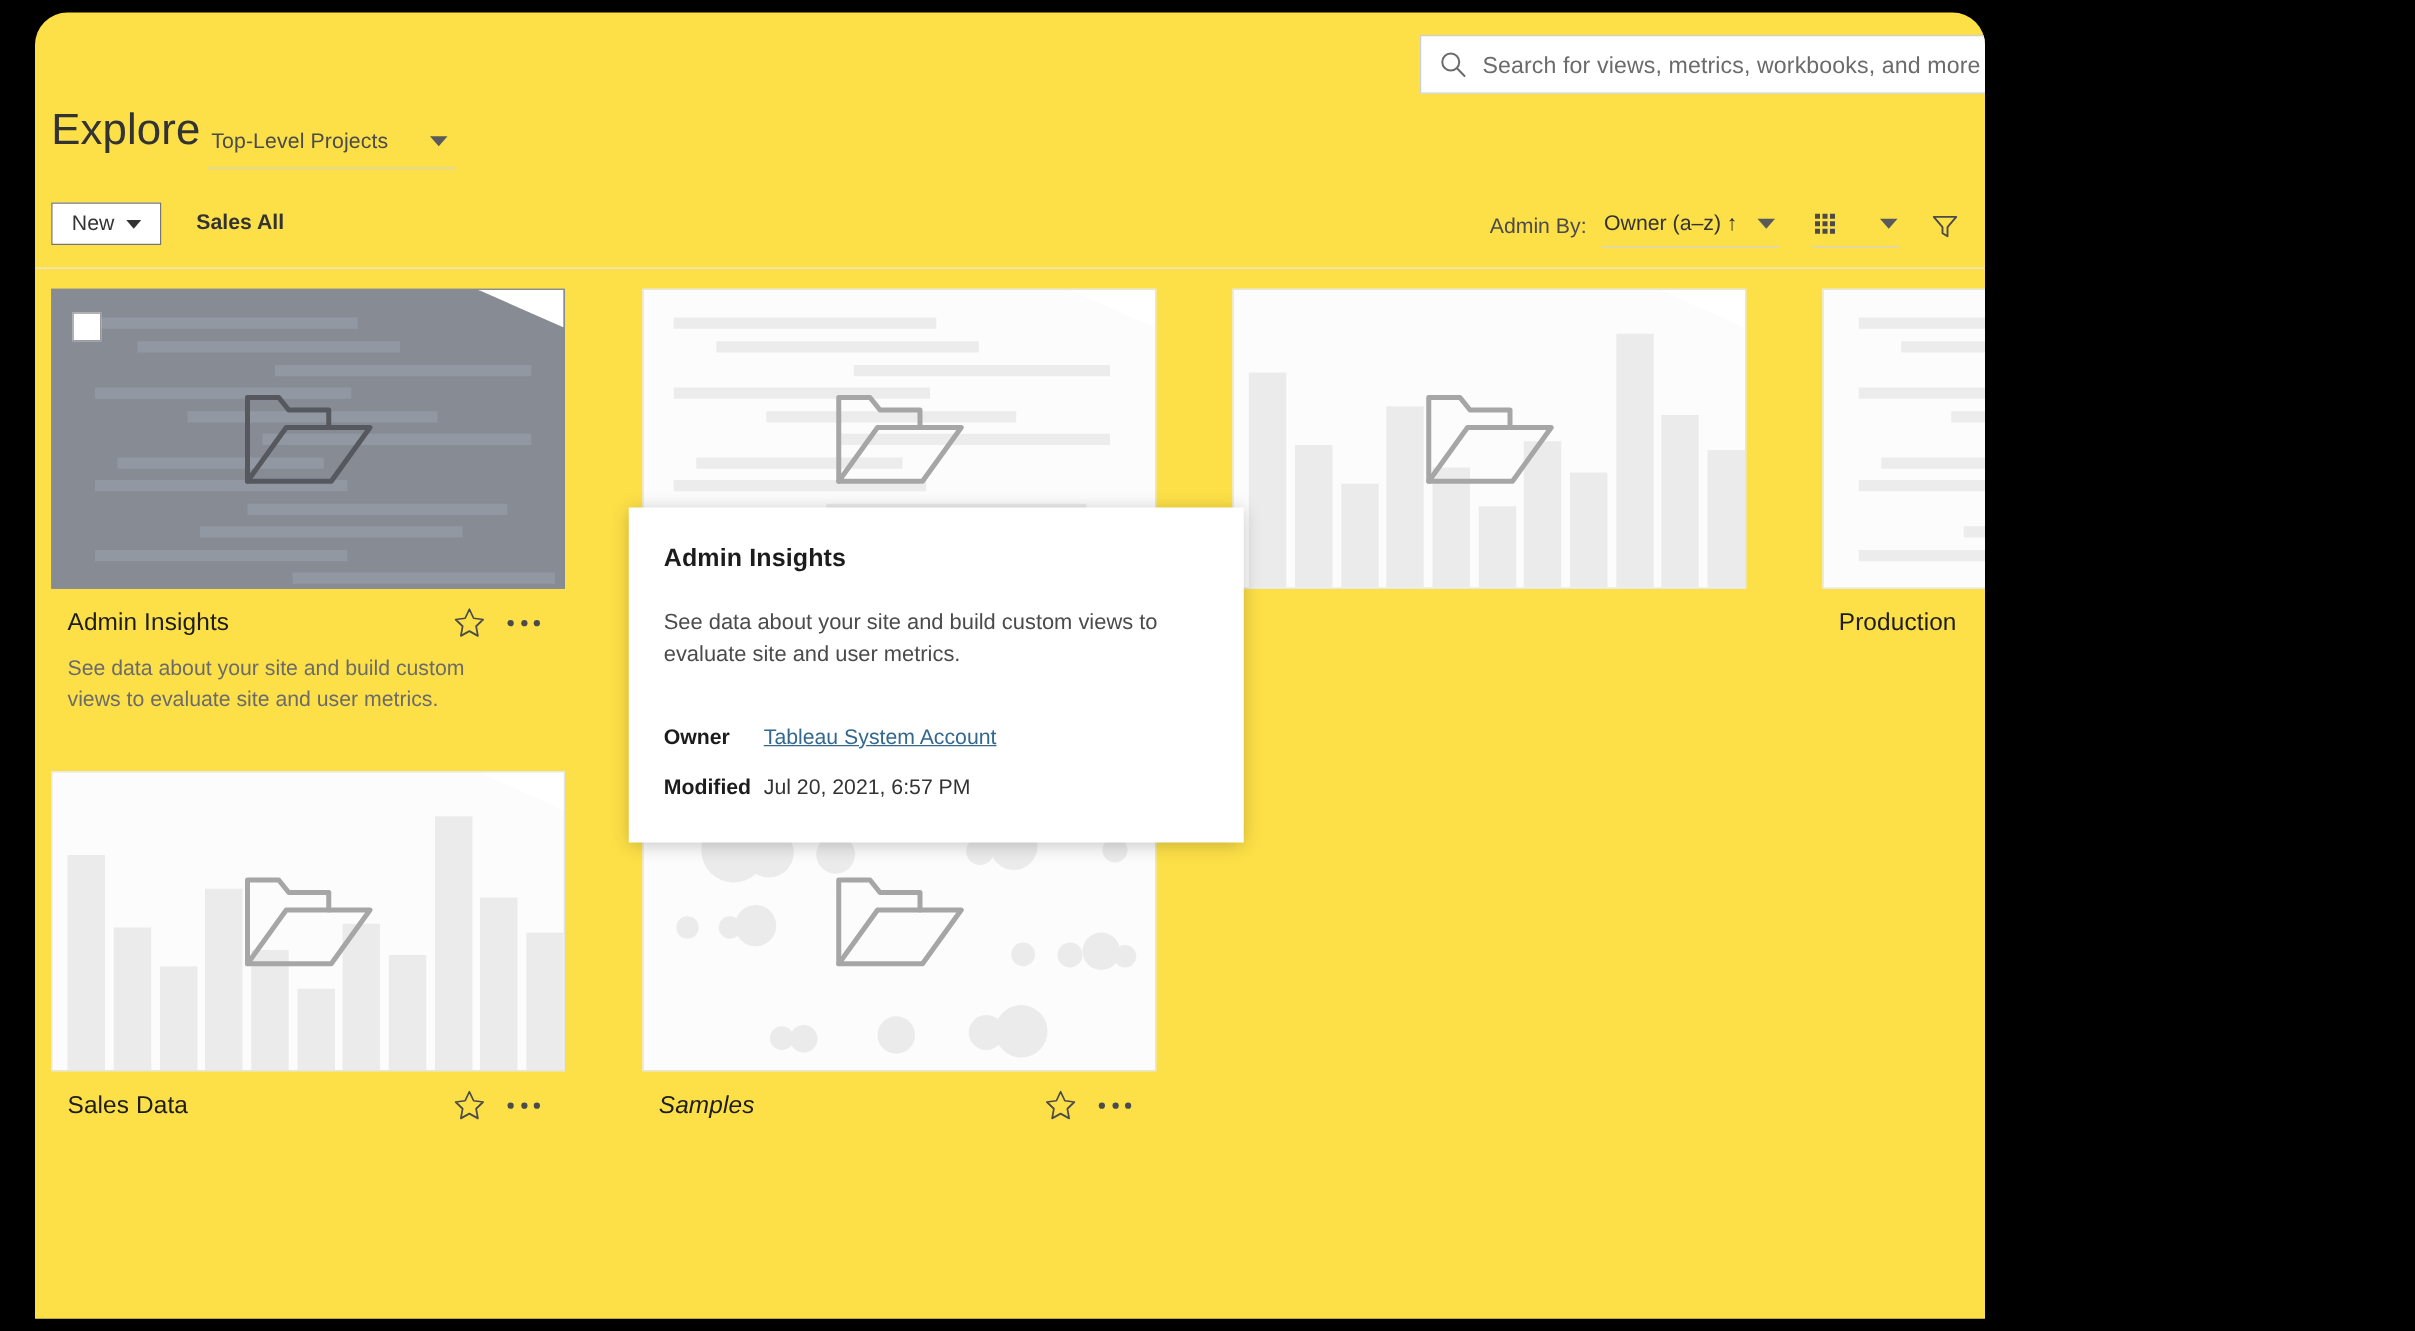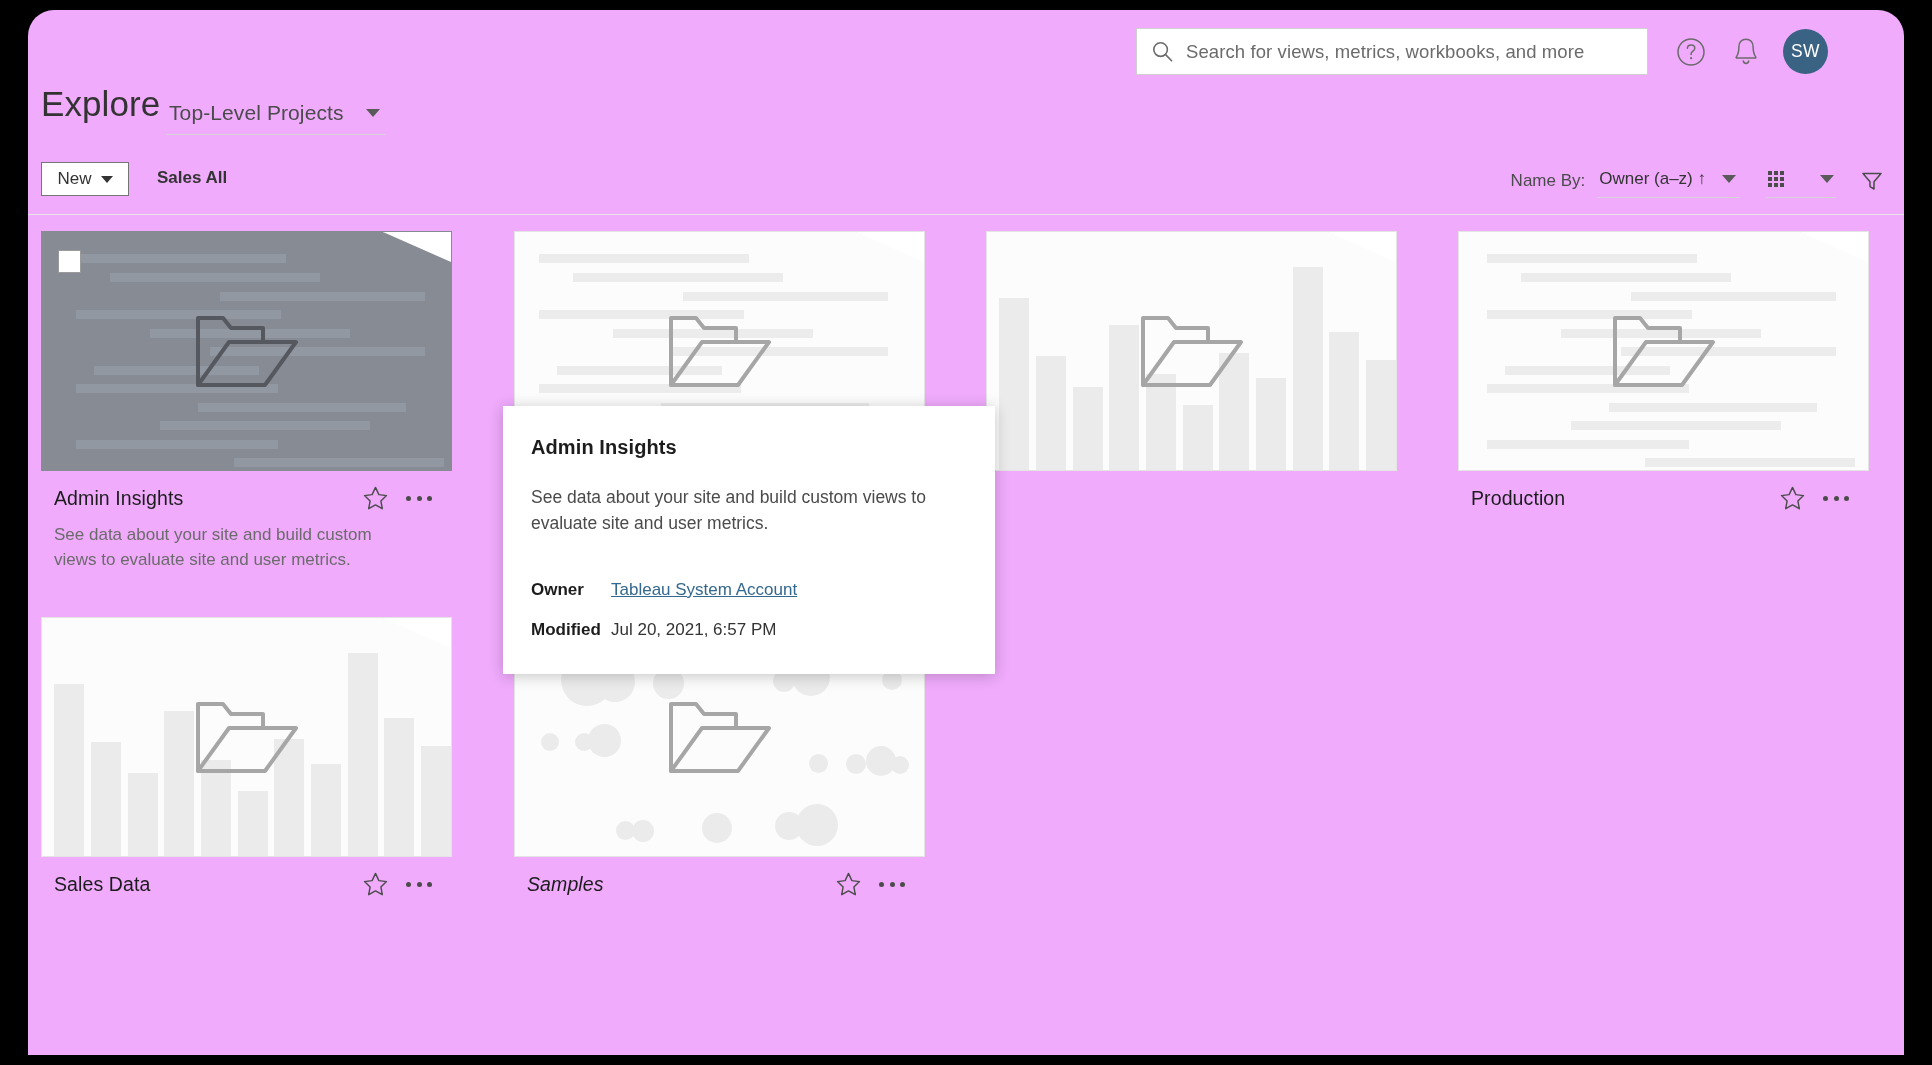--- a/index.html
+++ b/index.html
@@ -9,22 +9,22 @@
     height: 1065px;
     overflow: hidden;
     background: #000000;
     font-family: "Liberation Sans", sans-serif;
   }
 
   
   #window-frame {
     position: absolute;
     left: 28px; top: 10px;
-    width: 1876px; height: 1045px;
-    background: #f0abfc;
+    width: 1560px; height: 1045px;
+    background: #fde047;
     border-radius: 26px 26px 0 0;
     overflow: hidden;
   }
 
   
   #top-bar {
     position: absolute;
     left: 0; top: 0;
     width: 100%; height: 68px;
   }
@@ -83,21 +83,21 @@
   #project-select {
     position: absolute; left: 138px; top: 13px;
     min-width: 198px; height: 38px;
     border-bottom: 1px solid #d4d4d4;
     display: flex; align-items: center;
     justify-content: space-between;
     padding: 0 6px 6px 3px;
     cursor: pointer;
   }
   #project-select .lbl {
-    font-size: 21px;
+    font-size: 17px;
     color: #4b4b4b;
     letter-spacing: .1px;
   }
   .caret {
     width: 0; height: 0;
     border-left: 7px solid transparent;
     border-right: 7px solid transparent;
     border-top: 8px solid #5a5a5a;
     margin-left: 22px;
   }
@@ -370,21 +370,21 @@
   <div id="toolbar">
 
     <div id="new-button">
       <span class="lbl">New</span>
       <span class="caret"></span>
     </div>
 
     <div id="select-all">Sales All</div>
 
     <div id="sort-group">
-      <span id="sort-label">Name By:</span>
+      <span id="sort-label">Admin By:</span>
 
       <div id="sort-select">
         <span class="lbl">Owner (a–z) ↑</span>
         <span class="caret"></span>
       </div>
 
       <div id="view-select">
         <span class="grid-glyph">
           <i></i>
             <i></i>

